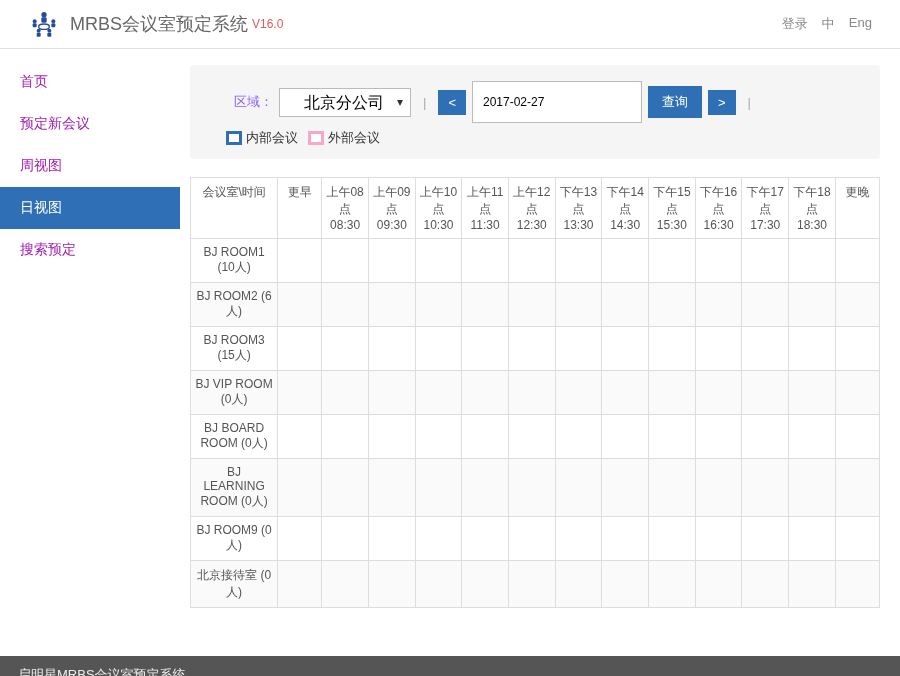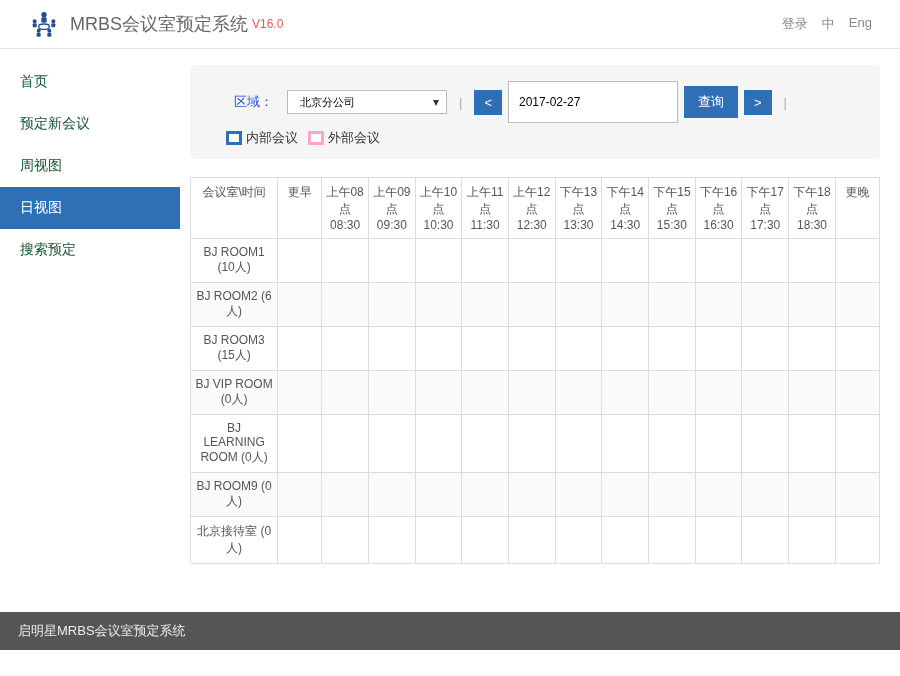--- a/index.html
+++ b/index.html
@@ -8,28 +8,28 @@
     .header { display: flex; align-items: center; padding: 8px 28px; border-bottom: 1px solid #e0e0e0; }
     .logo { width: 32px; height: 32px; margin-right: 10px; }
     .logo svg { width: 100%; height: 100%; }
     .title { font-size: 18px; color: #666; }
     .version { font-size: 12px; color: #e05a5a; margin-left: 4px; }
     .header-right { margin-left: auto; display: flex; gap: 14px; color: #888; }
     .header-right span { cursor: pointer; }
     
     .container { display: flex; }
     .sidebar { width: 180px; padding-top: 12px; }
-    .sidebar-item { padding: 12px 20px; color: #14532d; cursor: pointer; font-size: 14px; }
+    .sidebar-item { padding: 12px 20px; color: #a21caf; cursor: pointer; font-size: 14px; }
     .sidebar-item.active { background: #2f6fb5; color: #fff; }
     
     .main { flex: 1; padding: 16px 20px 20px 10px; }
     .filter-bar { background: #f5f5f5; padding: 16px 20px 12px 20px; border-radius: 4px; margin-bottom: 18px; }
     .filter-row { display: flex; align-items: center; flex-wrap: wrap; gap: 6px; }
-    .filter-label { color: #1d4ed8; margin-right: 8px; padding-left: 24px; }
-    .area-select { border: 1px solid #bbb; padding: 5px 12px; width: 160px; background: #fff; font-size: 11px; appearance: none; -webkit-appearance: none; position: relative; }
+    .filter-label { color: #8b5cf6; margin-right: 0; padding-left: 24px; }
+    .area-select { border: 1px solid #bbb; padding: 5px 24px; width: 132px; background: #fff; font-size: 16px; appearance: none; -webkit-appearance: none; position: relative; }
     .select-wrap { position: relative; display: inline-block; }
     .select-wrap::after { content: '▾'; position: absolute; right: 8px; top: 50%; transform: translateY(-50%); font-size: 12px; color: #333; pointer-events: none; }
     .sep { color: #aaa; margin: 0 6px; }
     .nav-btn { background: #2f6fb5; color: #fff; border: none; padding: 5px 10px; cursor: pointer; font-size: 13px; }
     .date-input { border: 1px solid #bbb; padding: 13px 10px; width: 170px; font-size: 12px; }
     .query-btn { background: #2f6fb5; color: #fff; border: none; padding: 7px 14px; cursor: pointer; font-size: 13px; }
     .legend { display: flex; align-items: center; gap: 4px; margin-left: 16px; }
     .swatch { width: 16px; height: 14px; border: 1px solid transparent; display: inline-block; }
     .swatch-blue { background: #fff; border: 3px solid #2f6fb5; }
     .swatch-pink { background: #fff; border: 3px solid #f7a7c7; }
@@ -187,20 +187,36 @@
             <td></td>
             <td></td>
             <td></td>
             <td></td>
             <td></td>
             <td></td>
             <td></td>
             <td></td>
           </tr>
           <tr>
+            <td class="room-cell">BJ BOARD ROOM (0人)</td>
+            <td></td>
+            <td></td>
+            <td></td>
+            <td></td>
+            <td></td>
+            <td></td>
+            <td></td>
+            <td></td>
+            <td></td>
+            <td></td>
+            <td></td>
+            <td></td>
+            <td></td>
+          </tr>
+          <tr>
             <td class="room-cell">BJ LEARNING ROOM (0人)</td>
             <td></td>
             <td></td>
             <td></td>
             <td></td>
             <td></td>
             <td></td>
             <td></td>
             <td></td>
             <td></td>

